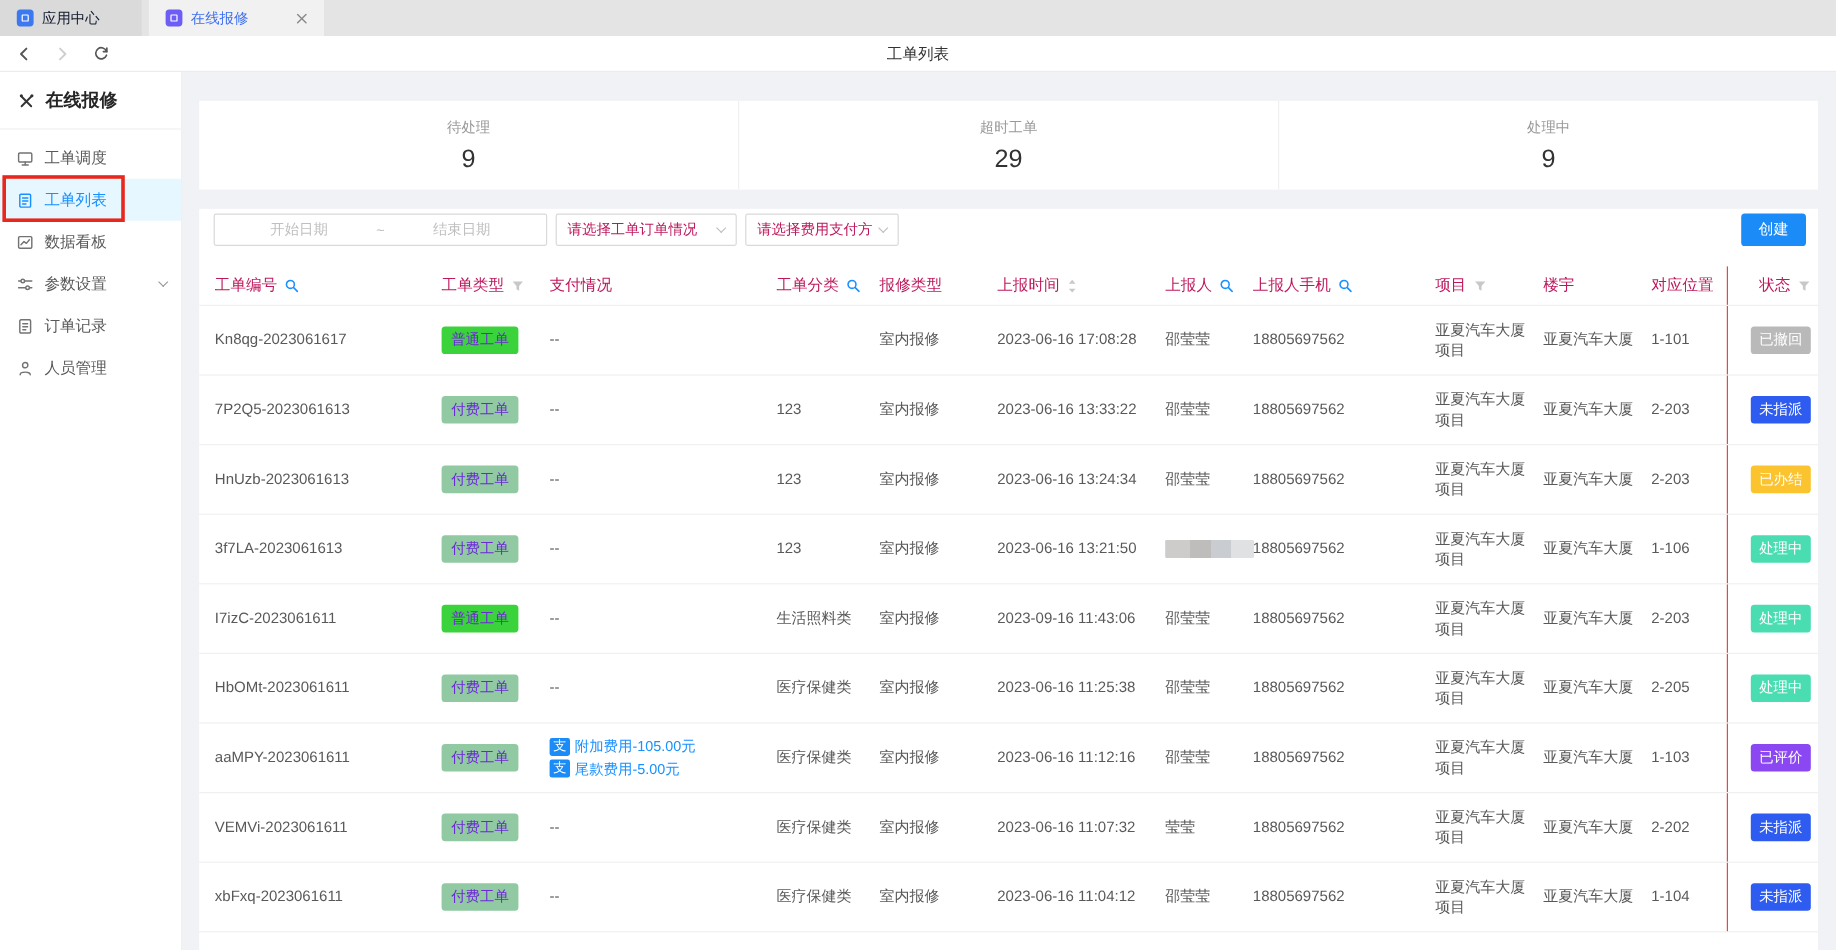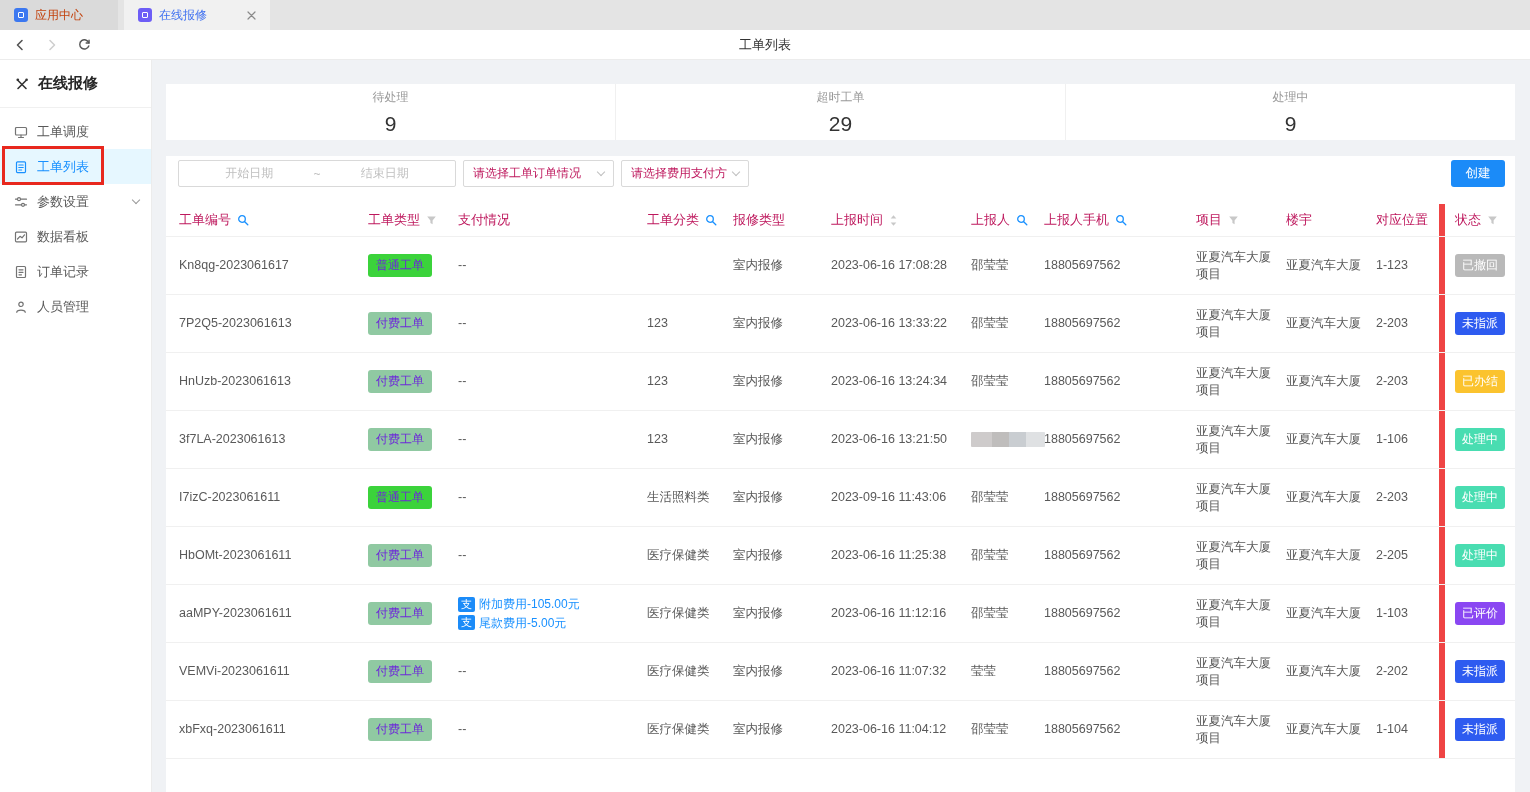--- a/index.html
+++ b/index.html
@@ -2,21 +2,21 @@
 <html style="--accent: #1b8bf8; --link: #1890ff; --active-bg: #e6f7ff; --annotation: #e8281e;"><head>
 <meta charset="utf-8">
 <style>
   * { margin:0; padding:0; box-sizing:border-box; }
   html,body { width:1530px; height:792px; }
   body { font-family:"Liberation Sans","DejaVu Sans",sans-serif; background:#f0f2f5; overflow:hidden; }
   .screen { width:1530px; height:792px; display:flex; flex-direction:column; overflow:hidden; }
 
   
   .tabbar { height:30px; background:#e4e4e4; display:flex; align-items:stretch; flex:none; }
-  .tab { display:flex; align-items:center; gap:7px; padding:0 14px; font-size:12px; color:#c2410c; cursor:default; }
+  .tab { display:flex; align-items:center; gap:7px; padding:0 14px; font-size:12px; color:#0f172a; cursor:default; }
   .tab.inactive { background:#dadada; min-width:118px; }
   .tab.active { background:#f1f1f1; color:#3d6ff0; min-width:146px; margin-left:6px; }
   .tab-ico { width:14px; height:14px; border-radius:3px; display:inline-flex; align-items:center; justify-content:center; flex:none; }
   .tab-ico-inner { width:6px; height:6px; border:1.2px solid #fff; border-radius:1px; }
   .tab-close { margin-left:auto; padding-left:14px; display:flex; align-items:center; }
 
   
   .navbar { height:30px; background:#fff; border-bottom:1px solid #ececec; display:flex; align-items:center; position:relative; flex:none; }
   .nav-btn { width:24px; height:24px; display:flex; align-items:center; justify-content:center; margin-left:8px; z-index:2; }
   .nav-title { position:absolute; left:0; right:0; text-align:center; font-size:13px; color:#333; }
@@ -30,21 +30,21 @@
   .menu-item { position:relative; height:35px; display:flex; align-items:center; gap:9px; padding:0 12px 0 14px; font-size:13px; color:#595959; cursor:pointer; }
   .menu-item.active { background:var(--active-bg); color:var(--link); }
   .mi-icon { width:14px; height:14px; display:inline-flex; color:#737373; flex:none; }
   .menu-item.active .mi-icon { color:var(--link); }
   .mi-label { flex:1; }
   .chev { width:6px; height:6px; border-right:1.3px solid #999; border-bottom:1.3px solid #999; transform:rotate(45deg); margin-top:-3px; flex:none; }
   .red-annotation { position:absolute; left:2px; top:-3px; width:102px; height:39px; border:3px solid var(--annotation); pointer-events:none; z-index:5; }
 
   
   .main { flex:1; min-width:0; padding:24px 15px 0 14px; display:flex; flex-direction:column; }
-  .stats-card { background:#fff; height:56px; display:flex; flex:none; }
+  .stats-card { background:#fff; height:74px; display:flex; flex:none; }
   .stat { flex:1; display:flex; flex-direction:column; align-items:center; justify-content:center; gap:6px; }
   .stat + .stat { border-left:1px solid #f0f0f0; }
   .stat-label { font-size:12px; color:#999; }
   .stat-value { font-size:21px; color:#333; }
 
   .table-card { background:#fff; margin-top:16px; flex:1; padding-top:4px; min-height:0; }
 
   .filterbar { display:flex; align-items:center; gap:7px; padding:0 10px 0 12px; margin-bottom:17px; }
   .date-range { width:278px; height:27px; border:1px solid #d9d9d9; border-radius:2px; display:flex; align-items:center; font-size:12px; color:#bfbfbf; padding:0 10px; background:#fff; }
   .dr-part { flex:1; text-align:center; }
@@ -54,21 +54,21 @@
   .select .caret { width:6px; height:6px; border-right:1.3px solid #bfbfbf; border-bottom:1.3px solid #bfbfbf; transform:rotate(45deg); margin-top:-3px; flex:none; }
   .btn-create { margin-left:auto; width:54px; height:27px; background:var(--accent); color:#fff; font-size:12.5px; border:none; border-radius:3px; display:flex; align-items:center; justify-content:center; cursor:pointer; }
 
   
   .trow { display:grid; grid-template-columns:189px 90px 189px 86px 98px 140px 73px 152px 90px 90px 63px minmax(0,1fr); align-items:center; padding-left:13px; }
   #thead { min-height:33px; border-bottom:1px solid #f0f0f0; }
   .th { display:flex; align-items:center; gap:6px; font-size:13px; color:#be185d; font-weight:500; padding-right:8px; align-self:stretch; }
   .th-ic { display:inline-flex; align-items:center; cursor:pointer; }
   .body-row-item { border-bottom:1px solid #f0f0f0; min-height:58px; }
   .td { font-size:12.5px; color:#595959; padding-right:12px; line-height:1.35; }
-  .cell-status { align-self:stretch; display:flex; align-items:center; border-left:6px solid #ef4444; padding-left:10px; padding-right:6px; }
+  .cell-status { align-self:stretch; display:flex; align-items:center; border-left:1px solid #ef4444; padding-left:10px; padding-right:6px;justify-content:flex-end; }
   .badge-type { display:inline-block; padding:3px 8px; border-radius:3px; color:#6d28d9; font-size:12px; white-space:nowrap; }
   .badge-status { display:inline-block; padding:3px 7px; border-radius:3px; color:#fff; font-size:12px; white-space:nowrap; }
   .pay-line { display:flex; align-items:center; margin:2px 0; cursor:pointer; }
   .pay-tag { background:var(--accent); color:#fff; font-size:11px; padding:0 3px; border-radius:2px; margin-right:4px; line-height:15px; flex:none; }
   .pay-text { color:var(--link); font-size:12px; white-space:nowrap; }
   .redacted { width:74px; height:15px; border-radius:1px;
     background:linear-gradient(90deg,#cecbcb 0%,#cecbcb 28%,#bfbdbc 28%,#bfbdbc 52%,#c9cdd1 52%,#c9cdd1 74%,#dfe1e3 74%,#dfe1e3 100%); }
 </style>
 </head>
 <body>
@@ -143,37 +143,37 @@
               <svg width="14" height="14" viewBox="0 0 14 14" fill="none" stroke="currentColor" stroke-width="1.2" stroke-linecap="round">
                 <rect x="2.5" y="1.8" width="9" height="10.8" rx="1"></rect>
                 <path d="M4.8 5h4.4M4.8 7.5h4.4M4.8 10h2.8"></path>
               </svg>
             </span>
             <span class="mi-label">工单列表</span>
             <span class="red-annotation"></span>
           </div>
           <div class="menu-item">
             <span class="mi-icon">
+              <svg width="14" height="14" viewBox="0 0 14 14" fill="none" stroke="currentColor" stroke-width="1.2" stroke-linecap="round" stroke-linejoin="round">
+                <rect x="1.5" y="2.2" width="11" height="9.6" rx="1"></rect>
+                <path d="M3.5 9 L6 6.3 L8 7.8 L10.5 4.8"></path>
+              </svg>
+            </span>
+            <span class="mi-label">数据看板</span>
+          </div>
+          <div class="menu-item">
+            <span class="mi-icon">
               <svg width="14" height="14" viewBox="0 0 14 14" fill="none" stroke="currentColor" stroke-width="1.2" stroke-linecap="round">
                 <path d="M1.5 4.2h11M1.5 9.8h11"></path>
                 <circle cx="5" cy="4.2" r="1.5" fill="#fff"></circle>
                 <circle cx="9" cy="9.8" r="1.5" fill="#fff"></circle>
               </svg>
             </span>
             <span class="mi-label">参数设置</span>
             <span class="chev"></span>
-          </div>
-          <div class="menu-item">
-            <span class="mi-icon">
-              <svg width="14" height="14" viewBox="0 0 14 14" fill="none" stroke="currentColor" stroke-width="1.2" stroke-linecap="round" stroke-linejoin="round">
-                <rect x="1.5" y="2.2" width="11" height="9.6" rx="1"></rect>
-                <path d="M3.5 9 L6 6.3 L8 7.8 L10.5 4.8"></path>
-              </svg>
-            </span>
-            <span class="mi-label">数据看板</span>
           </div>
           <div class="menu-item">
             <span class="mi-icon">
               <svg width="14" height="14" viewBox="0 0 14 14" fill="none" stroke="currentColor" stroke-width="1.2" stroke-linecap="round">
                 <rect x="2.5" y="1.5" width="9" height="11" rx="1"></rect>
                 <path d="M5 4.8h4M5 7.3h4M5 9.8h2.5"></path>
               </svg>
             </span>
             <span class="mi-label">订单记录</span>
           </div>
@@ -311,21 +311,21 @@
               <div class="td">Kn8qg-2023061617</div>
               <div class="td"><span class="badge-type" style="background: rgb(59, 211, 59);">普通工单</span></div>
               <div class="td">--</div>
               <div class="td"></div>
               <div class="td">室内报修</div>
               <div class="td">2023-06-16 17:08:28</div>
               <div class="td">邵莹莹</div>
               <div class="td">18805697562</div>
               <div class="td">亚夏汽车大厦项目</div>
               <div class="td">亚夏汽车大厦</div>
-              <div class="td">1-123</div>
+              <div class="td">1-101</div>
               <div class="td cell-status">
                 <span class="badge-status" style="background: rgb(185, 185, 185);">已撤回</span>
               </div>
             </div>
             <div class="trow body-row-item">
               <div class="td">7P2Q5-2023061613</div>
               <div class="td"><span class="badge-type" style="background: rgb(144, 201, 162);">付费工单</span></div>
               <div class="td">--</div>
               <div class="td">123</div>
               <div class="td">室内报修</div>

